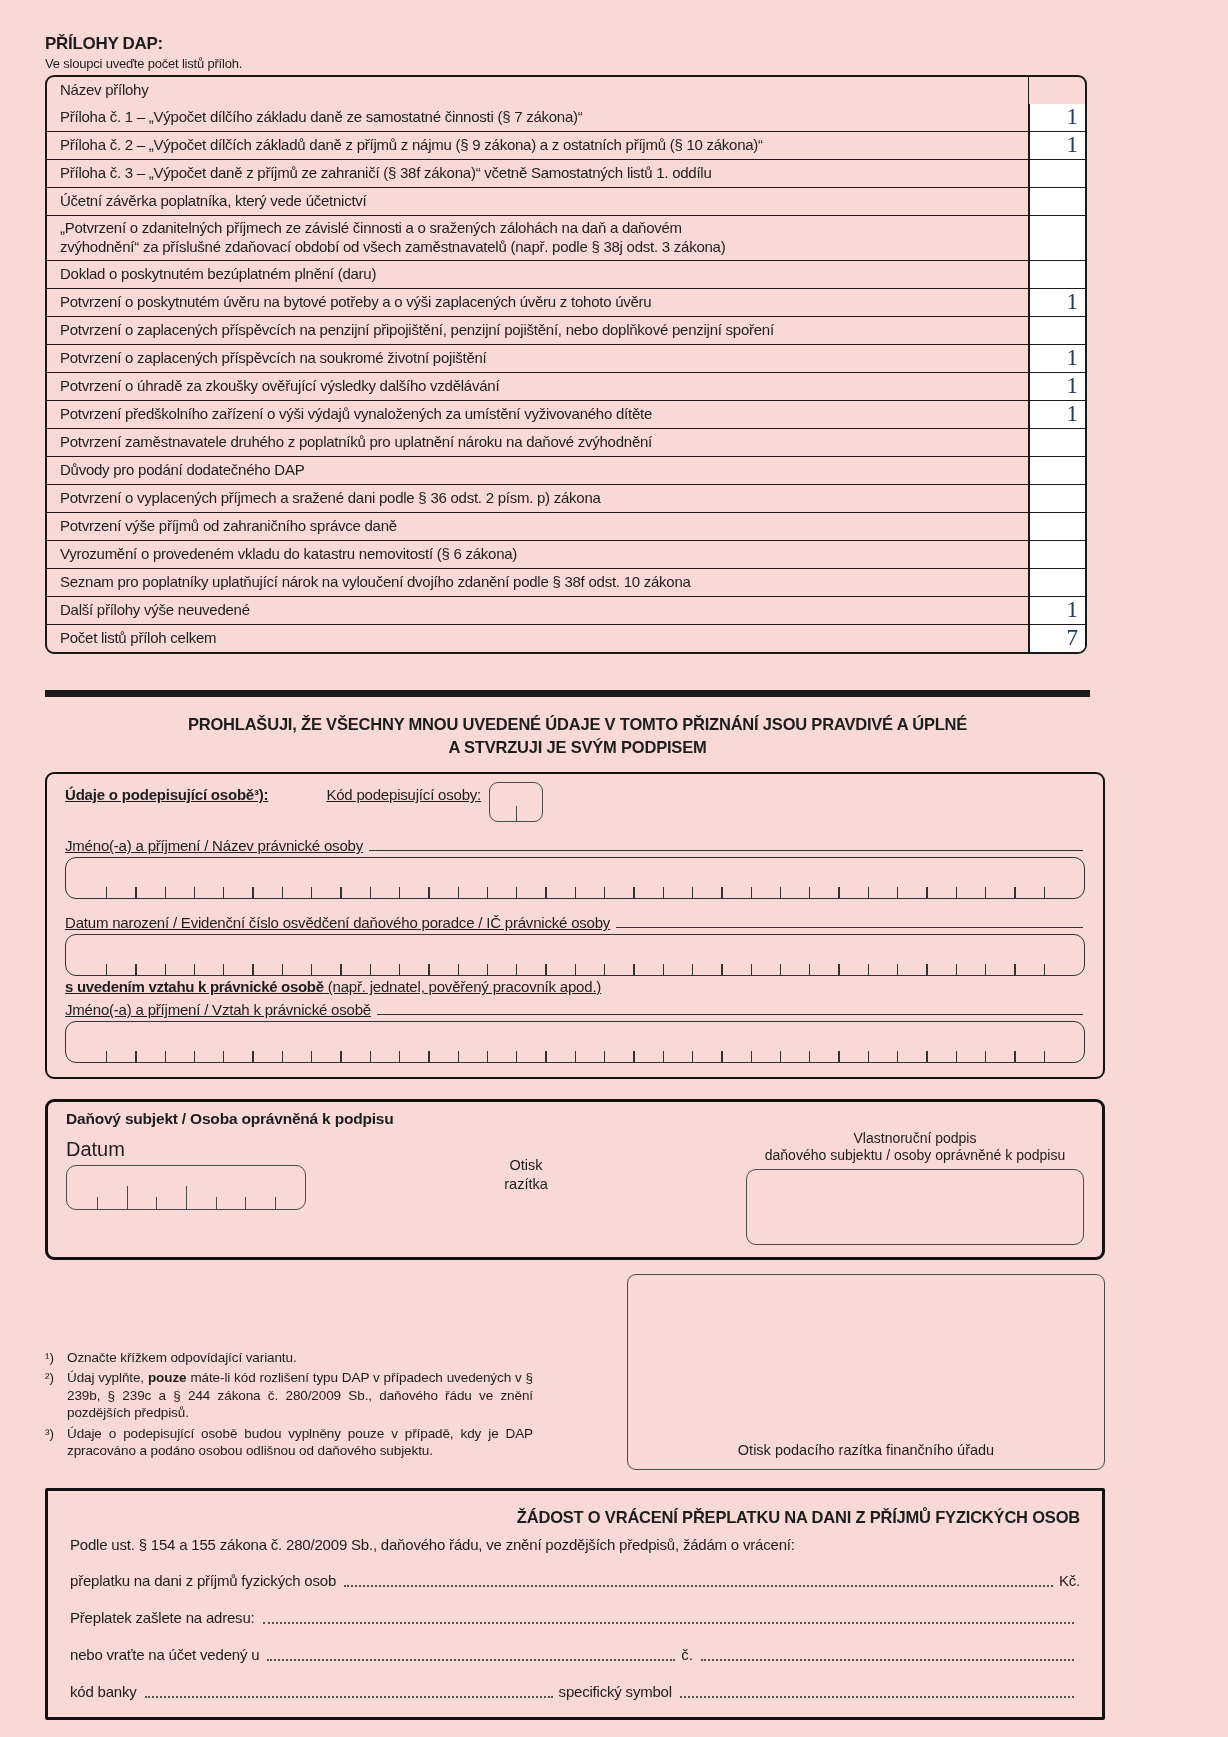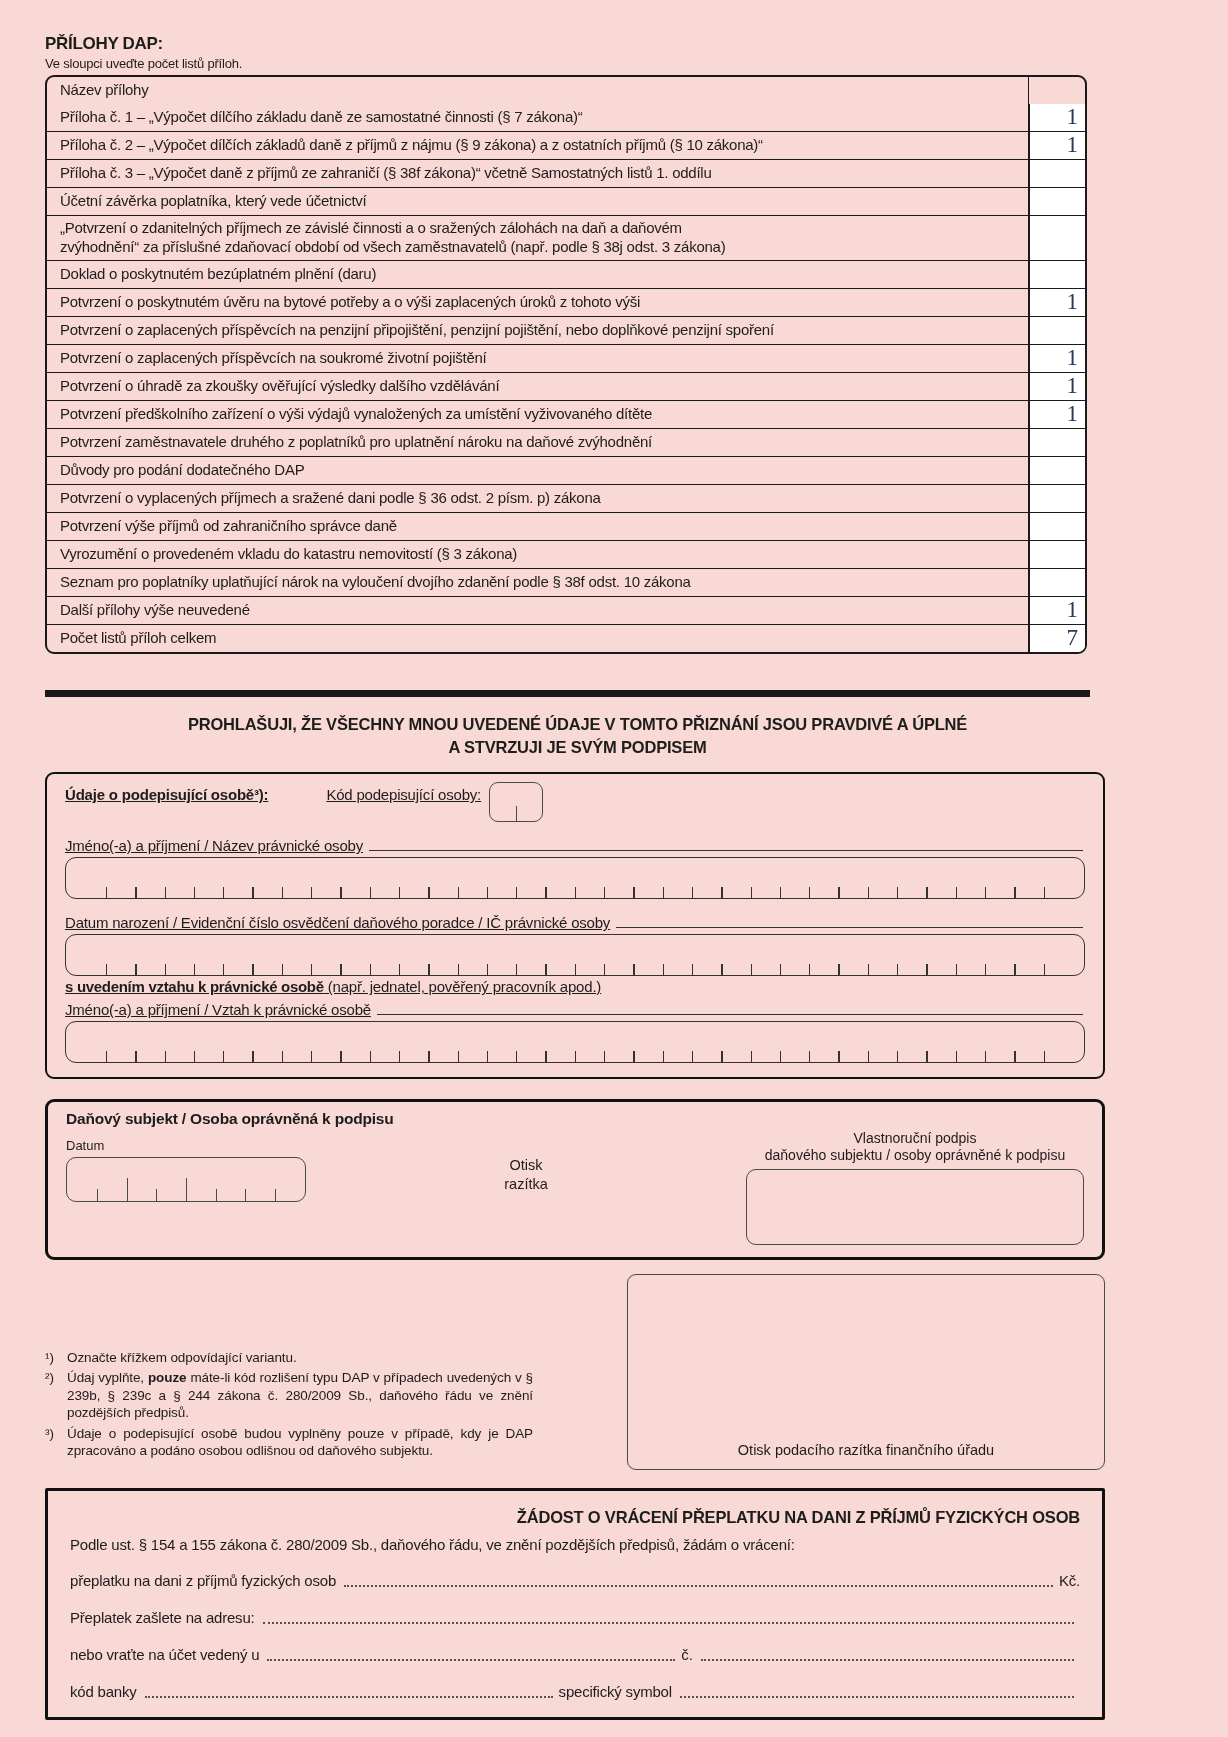--- a/index.html
+++ b/index.html
@@ -59,21 +59,21 @@
     content:"";position:absolute;left:12px;right:12px;bottom:0;height:11px;
     background-image:repeating-linear-gradient(to right, transparent 0 28px, #333 28px 29.3px);
   }
   .b1-bold-line{font-size:15px;margin-top:12px;letter-spacing:-0.2px;}
   .b1-bold-line b{letter-spacing:-0.3px;}
 
   .box2{margin-top:20px;padding:8px 18px 12px;border-width:3px;}
   .b2-title{font-weight:bold;font-size:15.5px;letter-spacing:-0.2px;}
   .b2row{display:flex;margin-top:2px;}
   .b2left{width:300px;}
-  .datum-lbl{font-size:13px;margin-top:8px;}
+  .datum-lbl{font-size:20px;margin-top:8px;}
   .datebox{width:238px;height:43px;border:1.6px solid #4a4a4a;border-radius:10px;
            position:relative;margin-top:4px;}
   .datebox i{position:absolute;bottom:0;width:1.3px;background:#4a4a4a;height:12px;}
   .datebox i:nth-child(1){left:30px;}
   .datebox i:nth-child(2){left:60px;height:23px;}
   .datebox i:nth-child(3){left:89px;}
   .datebox i:nth-child(4){left:119px;height:23px;}
   .datebox i:nth-child(5){left:149px;}
   .datebox i:nth-child(6){left:178px;}
   .datebox i:nth-child(7){left:208px;}
@@ -144,21 +144,21 @@
 zvýhodnění“ za příslušné zdaňovací období od všech zaměstnavatelů (např. podle § 38j odst. 3 zákona)</div>
     <div class="aval"></div>
   </div>
 
   <div class="arow">
     <div class="alabel">Doklad o poskytnutém bezúplatném plnění (daru)</div>
     <div class="aval"></div>
   </div>
 
   <div class="arow">
-    <div class="alabel">Potvrzení o poskytnutém úvěru na bytové potřeby a o výši zaplacených úroků z tohoto výši</div>
+    <div class="alabel">Potvrzení o poskytnutém úvěru na bytové potřeby a o výši zaplacených úvěru z tohoto úvěru</div>
     <div class="aval">1</div>
   </div>
 
   <div class="arow">
     <div class="alabel">Potvrzení o zaplacených příspěvcích na penzijní připojištění, penzijní pojištění, nebo doplňkové penzijní spoření</div>
     <div class="aval"></div>
   </div>
 
   <div class="arow">
     <div class="alabel">Potvrzení o zaplacených příspěvcích na soukromé životní pojištění</div>
@@ -189,21 +189,21 @@
     <div class="alabel">Potvrzení o vyplacených příjmech a sražené dani podle § 36 odst. 2 písm. p) zákona</div>
     <div class="aval"></div>
   </div>
 
   <div class="arow">
     <div class="alabel">Potvrzení výše příjmů od zahraničního správce daně</div>
     <div class="aval"></div>
   </div>
 
   <div class="arow">
-    <div class="alabel">Vyrozumění o provedeném vkladu do katastru nemovitostí (§ 3 zákona)</div>
+    <div class="alabel">Vyrozumění o provedeném vkladu do katastru nemovitostí (§ 6 zákona)</div>
     <div class="aval"></div>
   </div>
 
   <div class="arow">
     <div class="alabel">Seznam pro poplatníky uplatňující nárok na vyloučení dvojího zdanění podle § 38f odst. 10 zákona</div>
     <div class="aval"></div>
   </div>
 
   <div class="arow">
     <div class="alabel">Další přílohy výše neuvedené</div>

